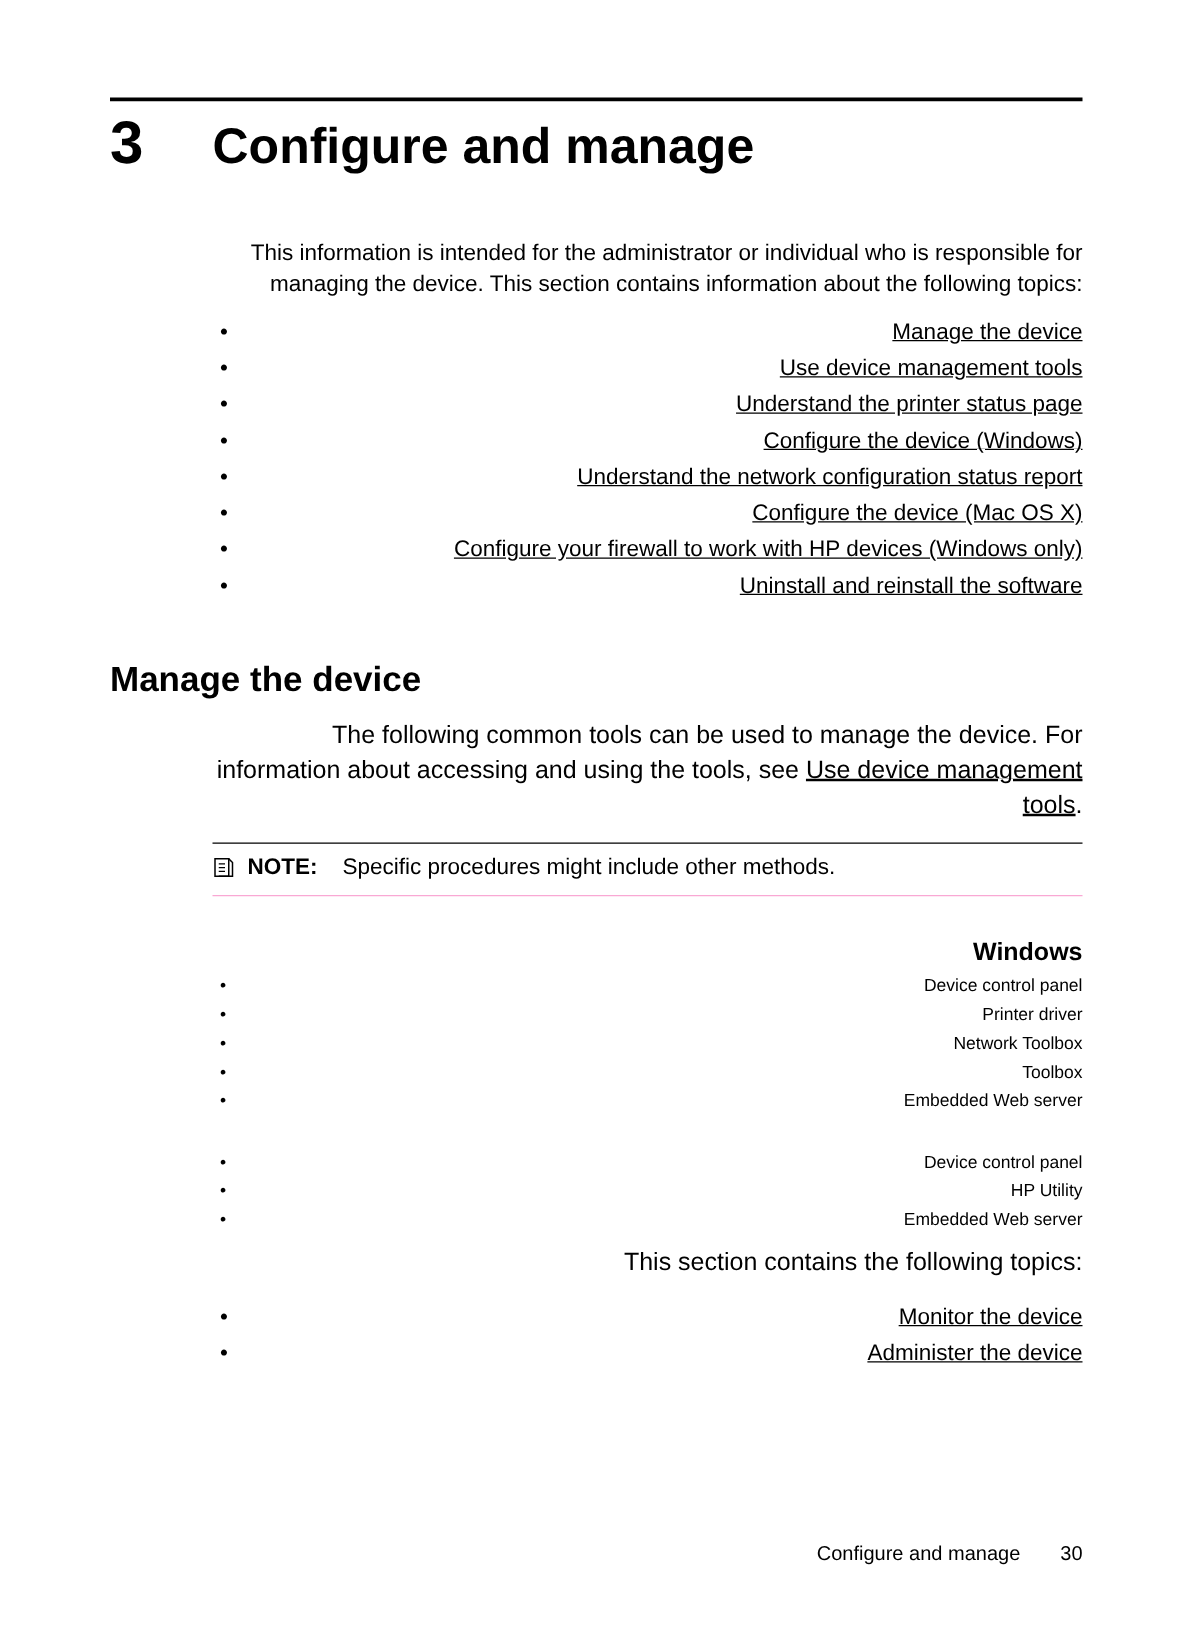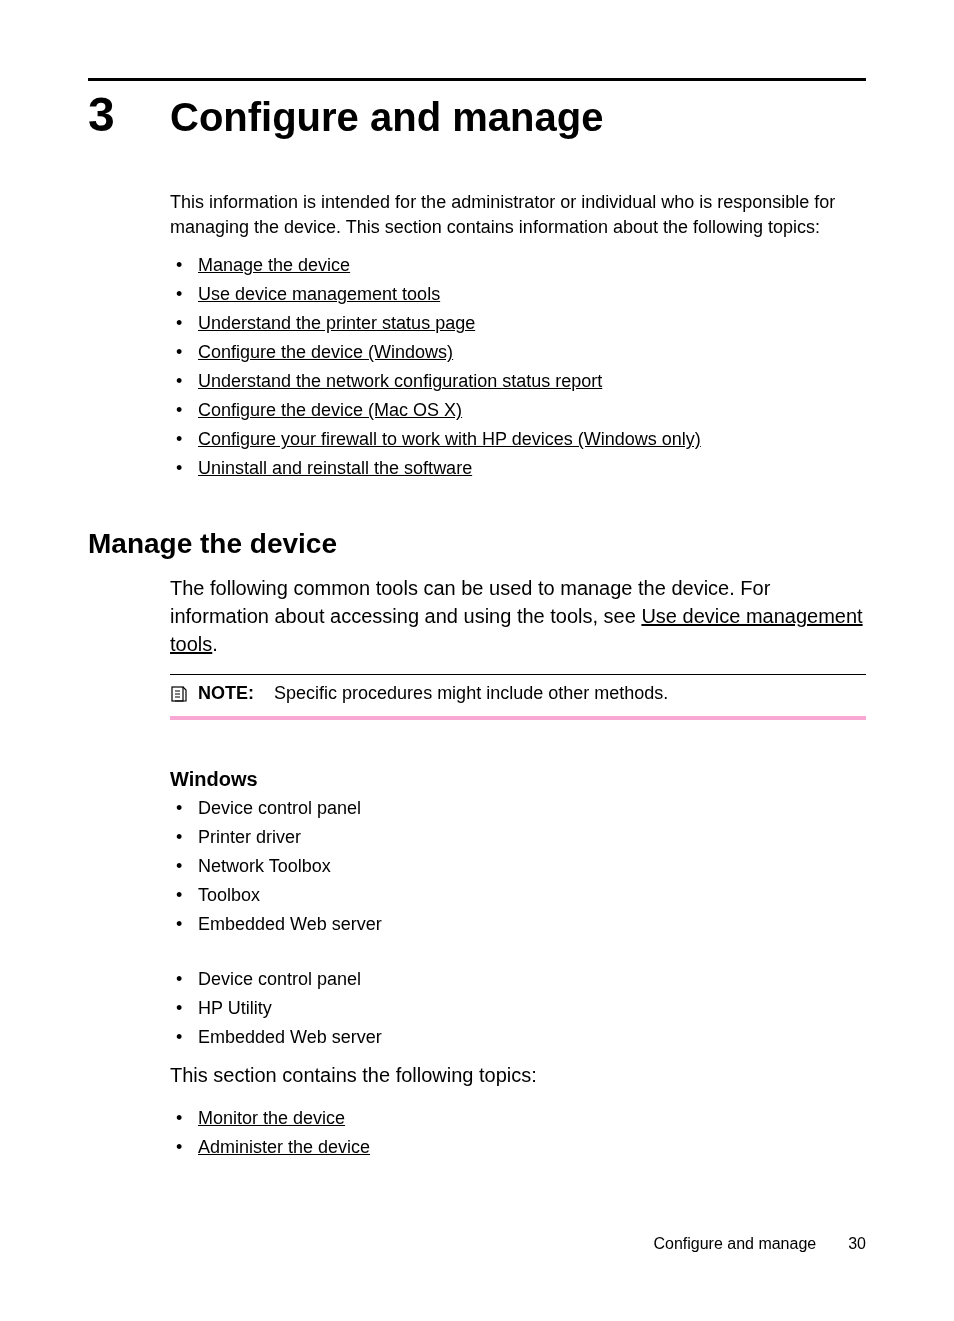--- a/index.html
+++ b/index.html
@@ -31,20 +31,21 @@
       font-size: 48px;
       font-weight: bold;
       width: 82px;
     }
     .chapter-title {
       font-size: 40px;
       font-weight: bold;
     }
     .body-indent {
       margin-left: 82px;
+      text-align: right;
     }
     .intro-text {
       font-size: 18px;
       line-height: 1.4;
       margin-bottom: 12px;
     }
     ul.link-list {
       list-style: none;
       font-size: 18px;
       line-height: 1.5;
@@ -73,44 +74,44 @@
       font-size: 20px;
       line-height: 1.4;
       margin-bottom: 16px;
     }
     .section-text a {
       color: #000;
       text-decoration: underline;
     }
     .note-box {
       border-top: 1px solid #000;
-      border-bottom: 4px solid #f9a8d4;
+      border-bottom: 1px solid #f9a8d4;
       padding: 8px 0;
-      margin-bottom: 48px;
+      margin-bottom: 34px;
       display: flex;
       align-items: flex-start;
       gap: 10px;
       font-size: 18px;
     }
     .note-icon {
       flex-shrink: 0;
       margin-top: 2px;
     }
     .note-label {
       font-weight: bold;
     }
     .subheading {
       font-size: 20px;
       font-weight: bold;
       margin-bottom: 4px;
       margin-top: 0;
     }
     ul.plain-list {
       list-style: none;
-      font-size: 18px;
+      font-size: 14px;
       line-height: 1.5;
       margin-bottom: 28px;
     }
     ul.plain-list li {
       padding-left: 28px;
       position: relative;
       margin-bottom: 2px;
     }
     ul.plain-list li::before {
       content: "•";

